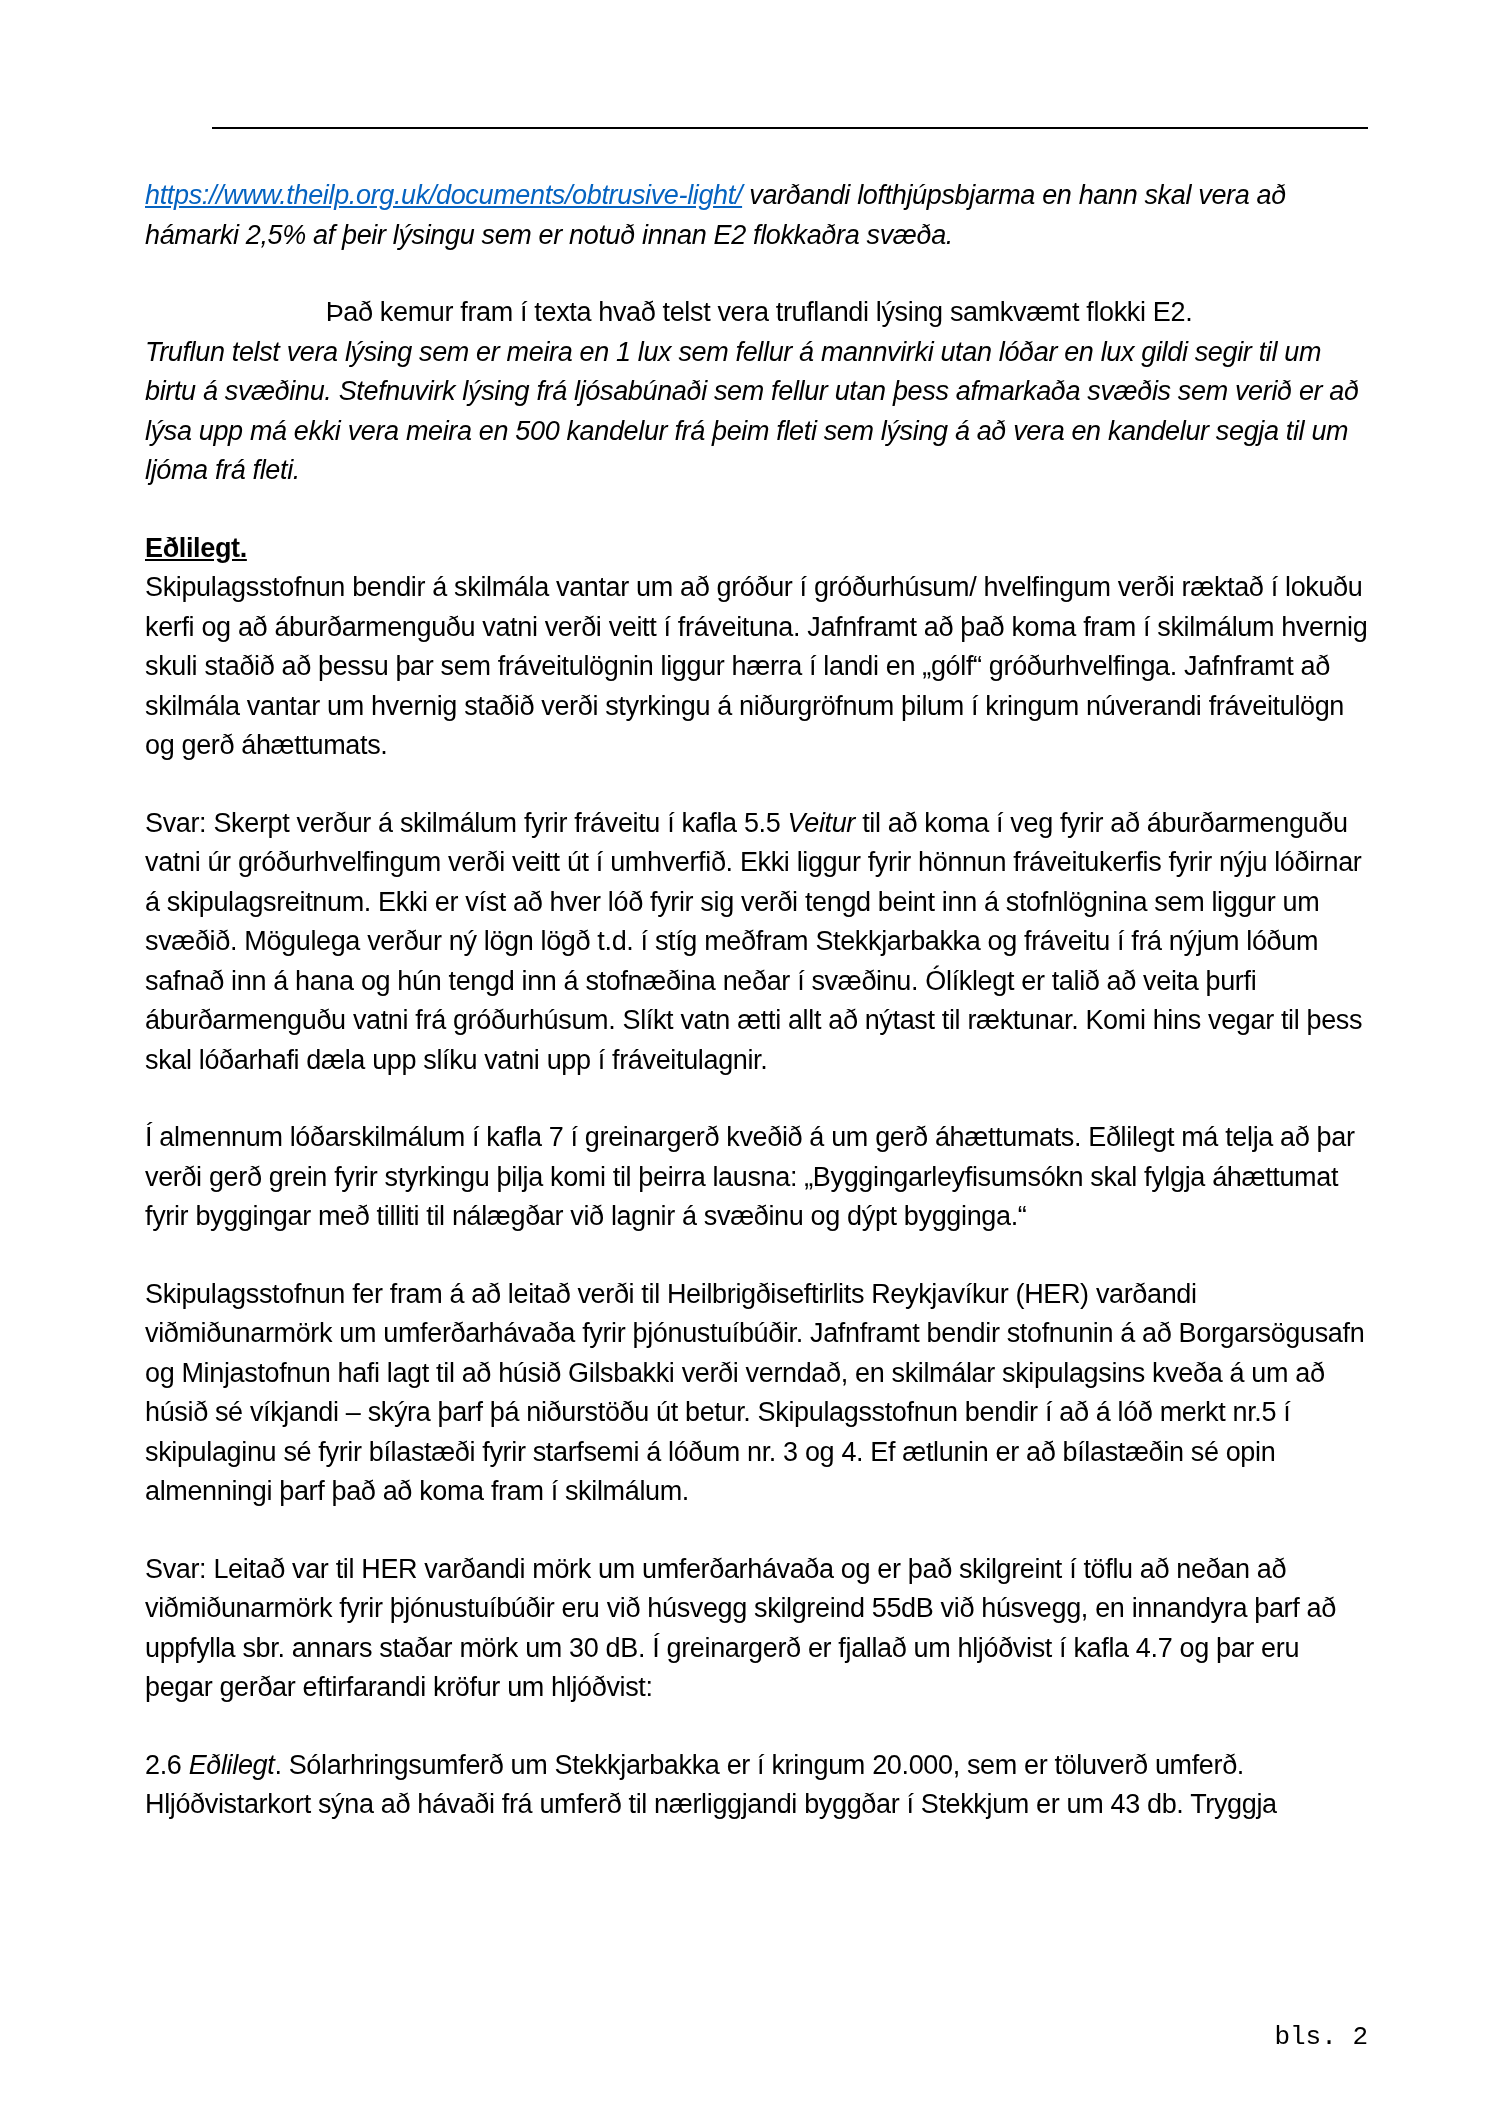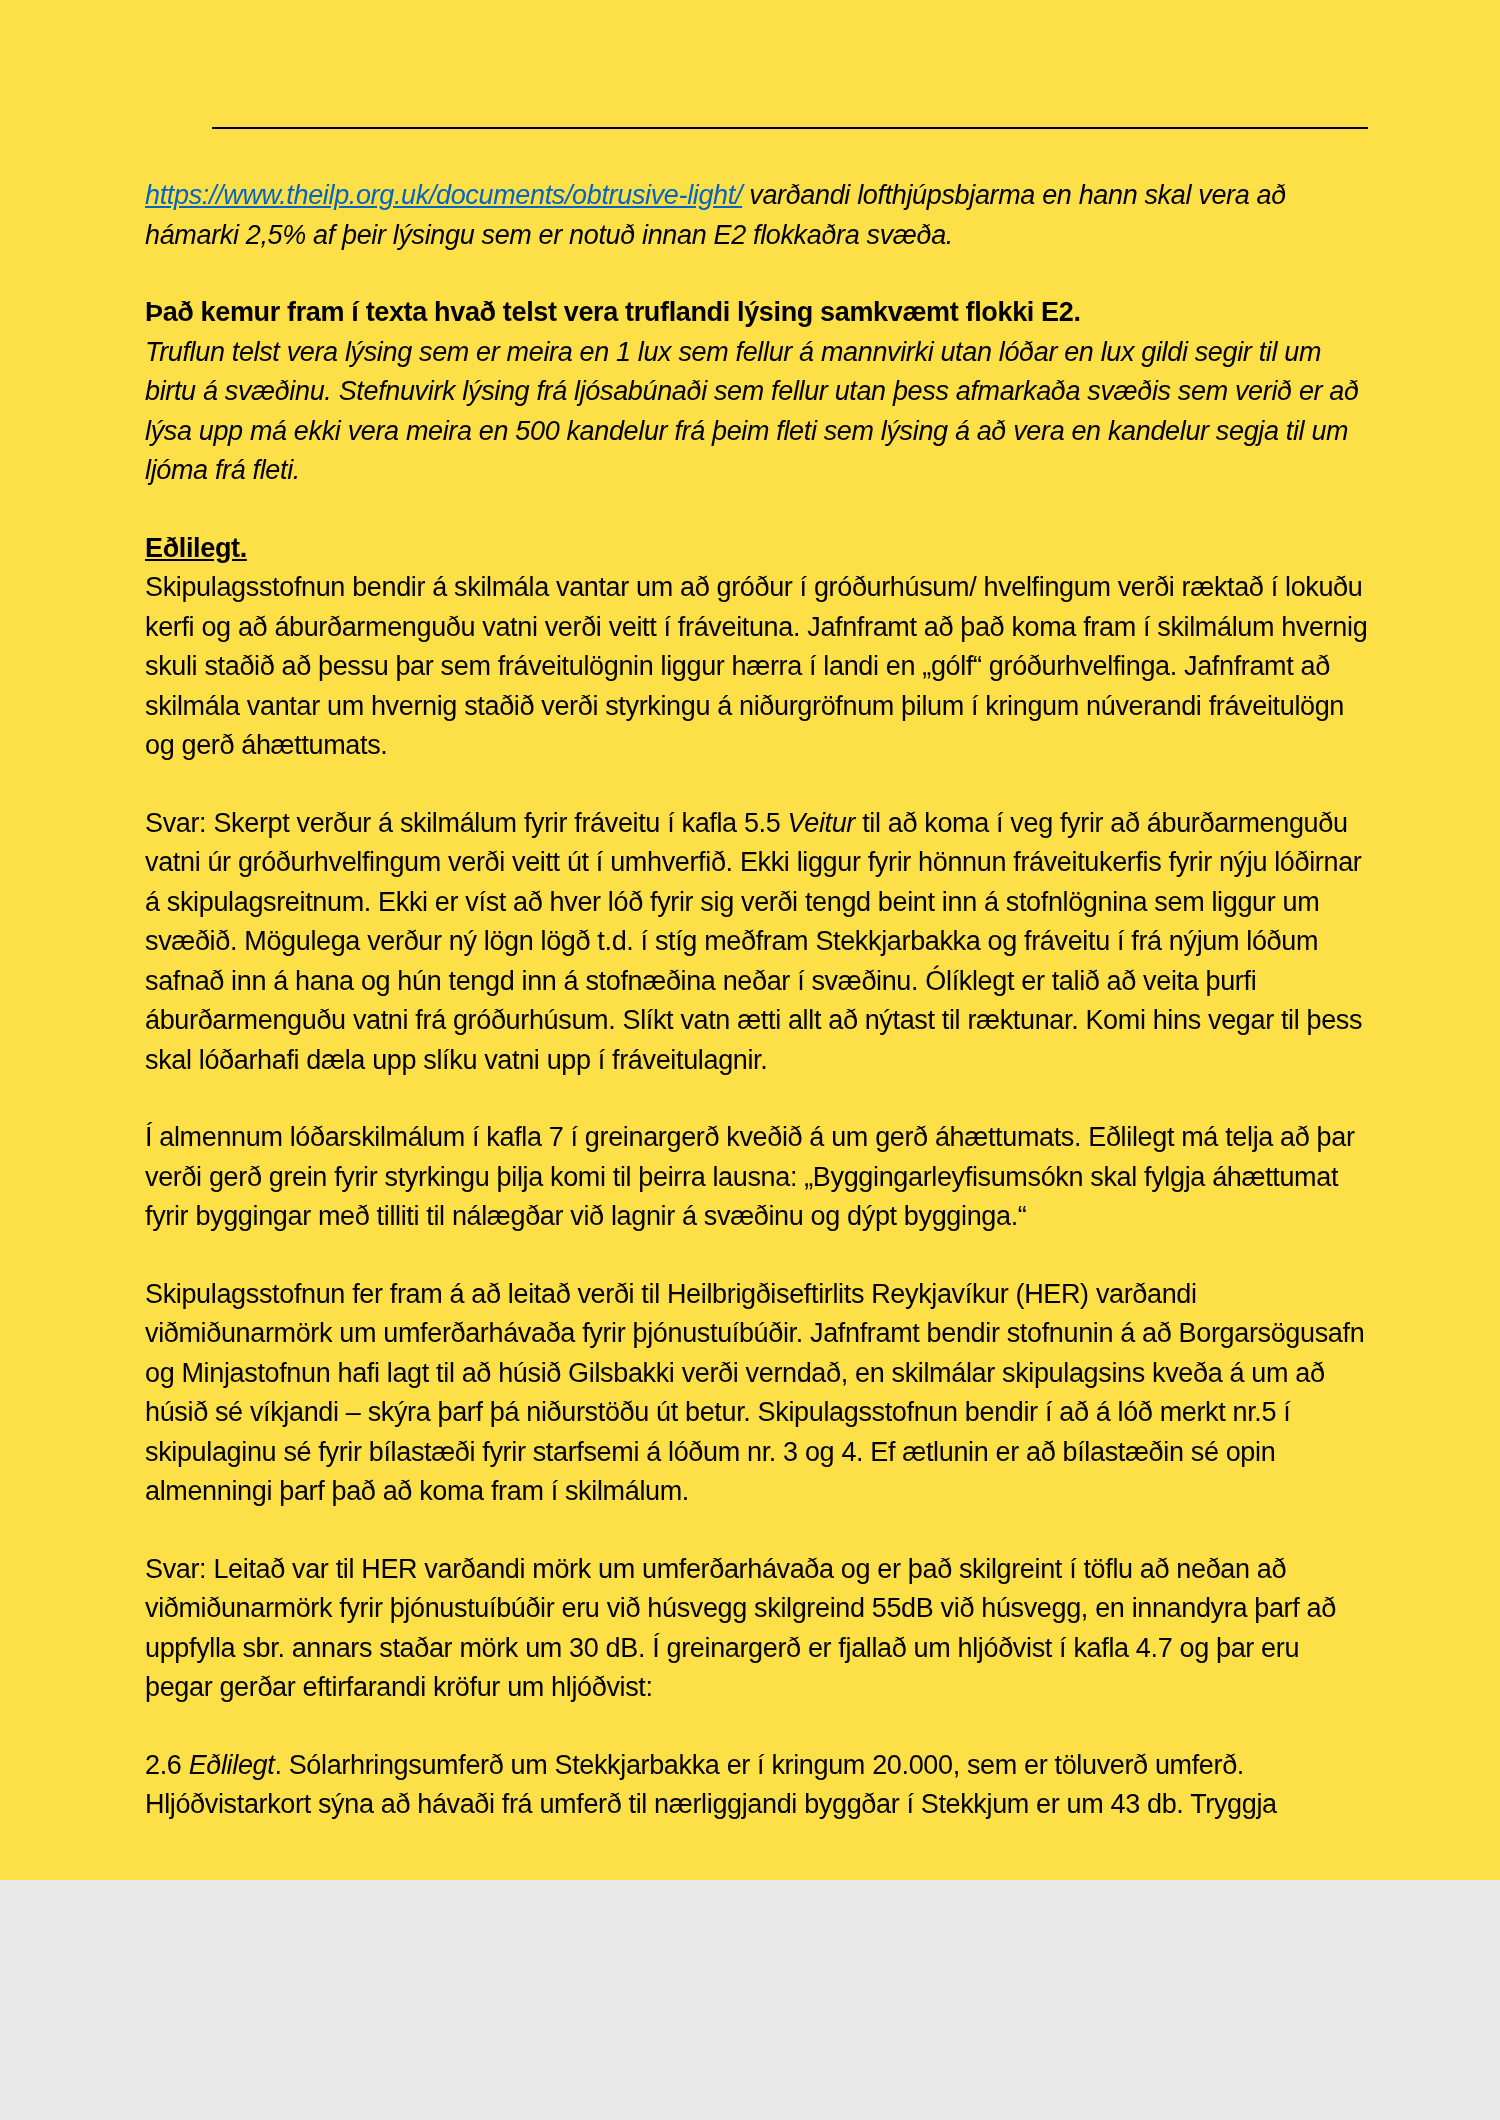--- a/index.html
+++ b/index.html
@@ -1,21 +1,21 @@
 <!DOCTYPE html>
 <html><head>
 <meta charset="utf-8">
 <style>
   * { margin: 0; padding: 0; box-sizing: border-box; }
   html, body { background: #e8e8e8; }
   .page {
     position: relative;
     width: 1500px;
-    height: 1880px;
-    background: #fde047;
+    height: 2120px;
+    background: #ffffff;
     font-family: "Liberation Sans", sans-serif;
     color: #000000;
     overflow: hidden;
     margin: 0 auto;
   }
   .top-rule {
     position: absolute;
     left: 212px;
     top: 127px;
     width: 1156px;
@@ -27,21 +27,21 @@
     left: 145px;
     top: 176px;
     width: 1228px;
     font-size: 27px;
     line-height: 39.5px;
     letter-spacing: -0.35px;
     text-align: left;
   }
   .para { margin: 0 0 38px 0; }
   .para.tight { margin-bottom: 0; }
-  .bold { font-weight: bold; }
+  .bold { font-weight: normal; text-align: center; }
   .italic { font-style: italic; }
   .section-heading {
     font-size: 27px;
     font-weight: bold;
     text-decoration: underline;
     margin: 30px 0 0 0;
     line-height: 39.5px;
   }
   a.doc-link {
     color: #0563C1;

